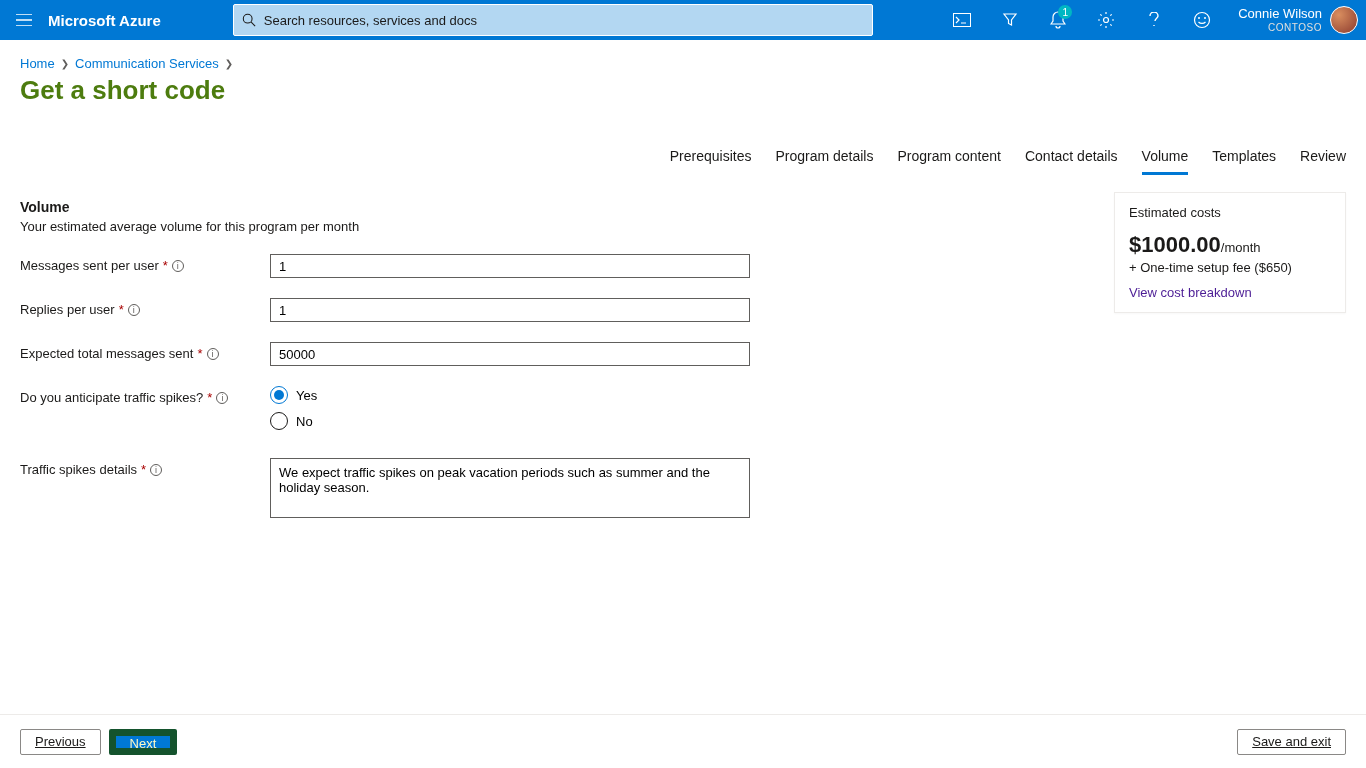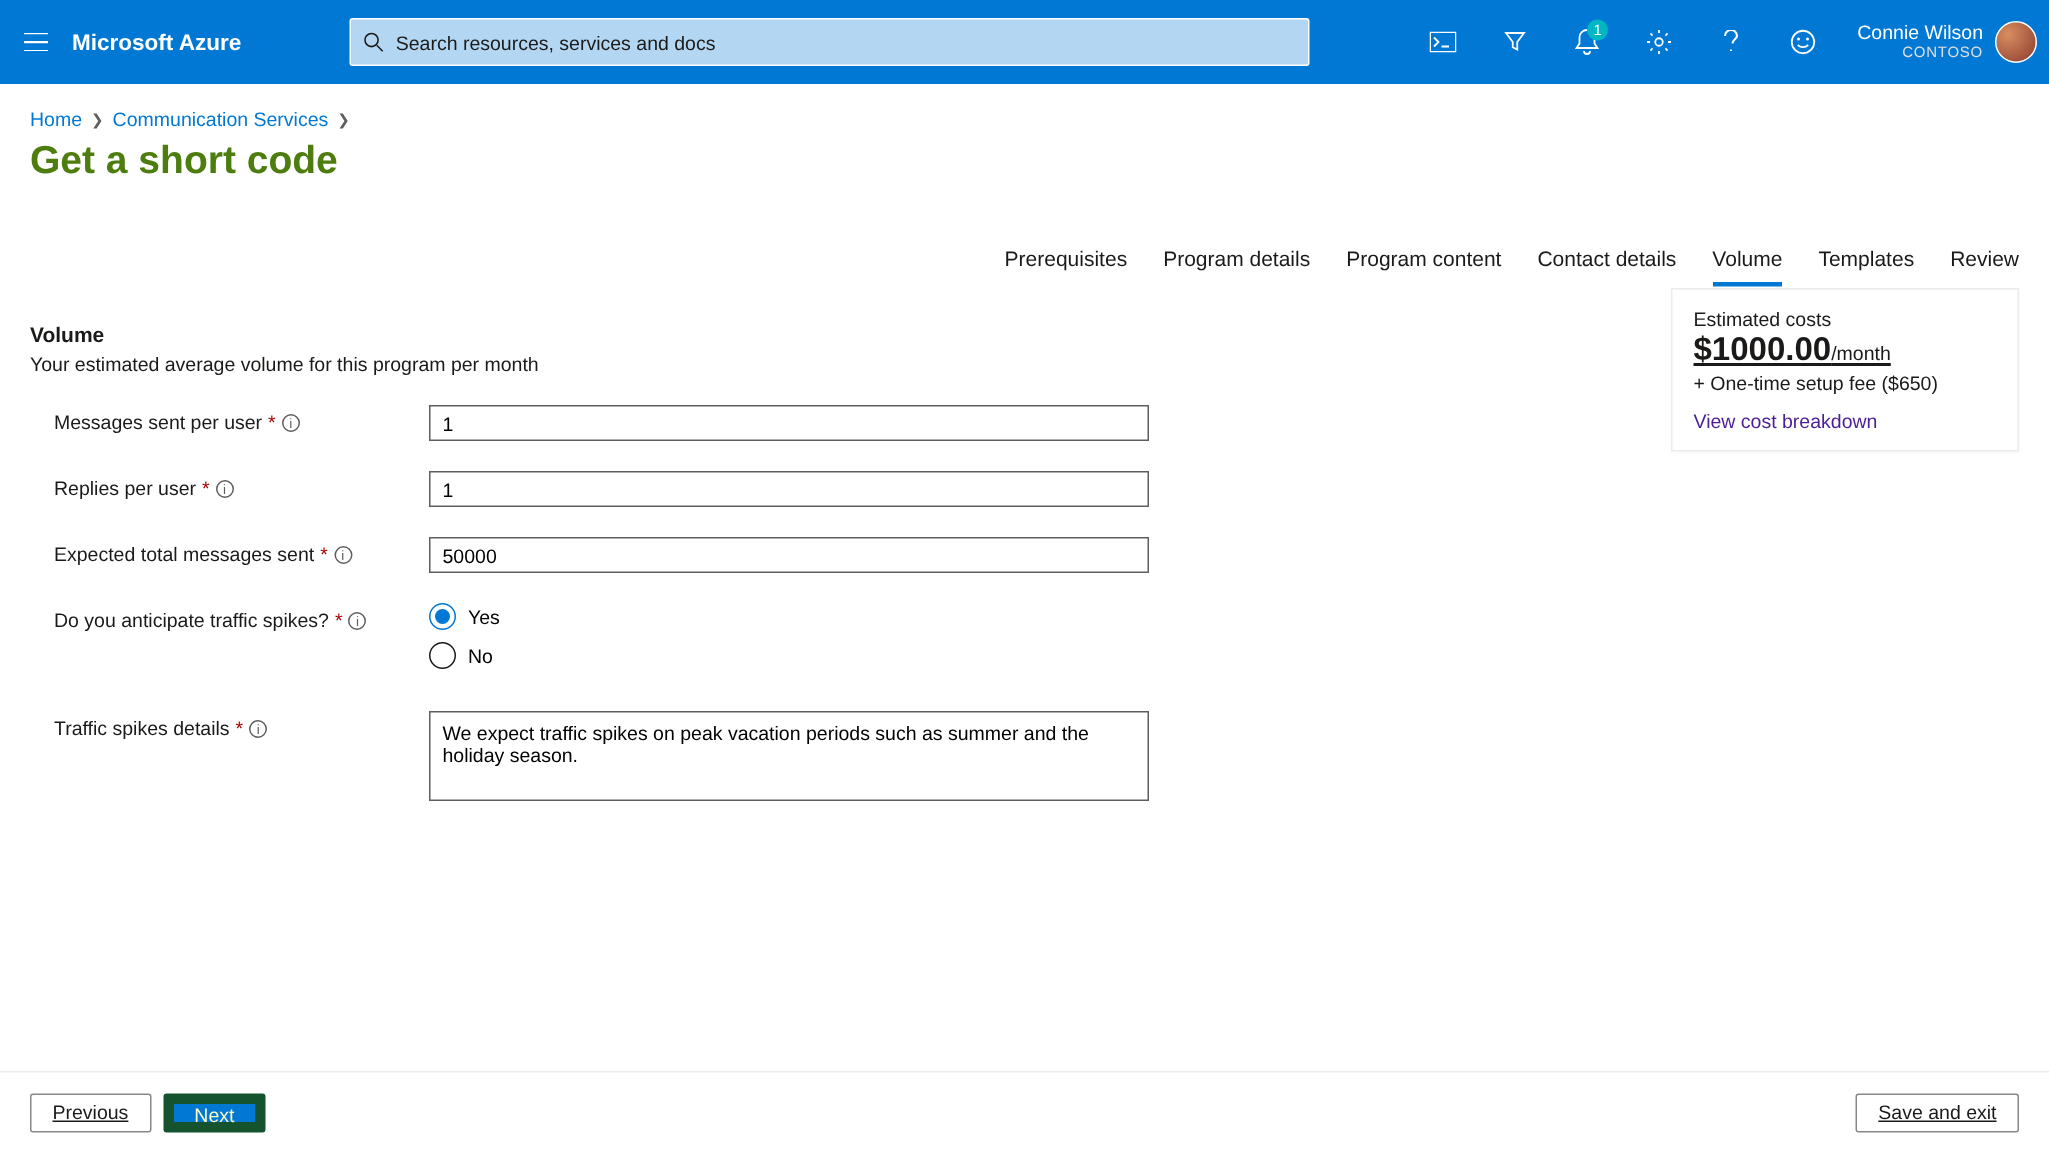--- a/index.html
+++ b/index.html
@@ -1,19 +1,19 @@
 <!DOCTYPE html>
 <html><head>
 <meta charset="utf-8">
 <style>
 * { box-sizing: border-box; margin: 0; padding: 0; font-family: "Segoe UI", -apple-system, sans-serif; }
 body { width: 1366px; height: 768px; background: #fff; overflow: hidden; position: relative; }
 
 
-.topbar { height: 56px; background: #0078d4; display: flex; align-items: center; color: #fff; }
+.topbar { height: 40px; background: #0078d4; display: flex; align-items: center; color: #fff; }
 .hamburger { width: 48px; height: 40px; display: flex; align-items: center; justify-content: center; cursor: pointer; }
 .brand { font-size: 15px; font-weight: 600; padding-right: 24px; white-space: nowrap; }
 .searchwrap { flex: 0 0 640px; height: 32px; background: #b3d7f2; border: 1px solid #fff; border-radius: 2px; display: flex; align-items: center; padding: 0 8px; margin-left: 48px; }
 .searchwrap input { flex: 1; background: transparent; border: none; outline: none; font-size: 13px; color: #1b1a19; }
 .searchwrap input::placeholder { color: #1b1a19; }
 .search-icon { width: 14px; height: 14px; margin-right: 8px; color: #1b1a19; }
 .topbar-spacer { flex: 1; }
 .topbar-icons { display: flex; align-items: center; height: 40px; }
 .topbar-icon { width: 48px; height: 40px; display: flex; align-items: center; justify-content: center; color: #fff; cursor: pointer; position: relative; }
 .badge { position: absolute; top: 5px; right: 10px; background: #00b7c3; color: #fff; font-size: 10px; border-radius: 8px; min-width: 14px; height: 14px; display: flex; align-items: center; justify-content: center; padding: 0 3px; }
@@ -33,35 +33,35 @@
 
 .tabs { display: flex; gap: 24px; margin-top: 36px; border-bottom: none; padding-left: 10px; justify-content: flex-end; }
 .tab { font-size: 14px; color: #1b1a19; padding: 6px 0 8px 0; cursor: pointer; }
 .tab.active { color: #1b1a19; font-weight: 400; border-bottom: 3px solid #0078d4; }
 
 
 .form-area { margin-top: 24px; padding-left: 0; position: relative; }
 .section-head { font-size: 14px; font-weight: 600; color: #1b1a19; }
 .section-sub { font-size: 13px; color: #1b1a19; margin-top: 4px; }
 .field-row { display: flex; align-items: flex-start; margin-top: 20px; }
-.field-label { width: 250px; font-size: 13px; color: #1b1a19; display: flex; align-items: center; gap: 4px; padding-top: 4px; margin-left: 16px; }
+.field-label { width: 250px; font-size: 13px; color: #1b1a19; display: flex; align-items: center; gap: 4px; padding-top: 4px; }
 .req { color: #a80000; }
 .field-ctrl { width: 480px; }
 .text-input { width: 100%; height: 24px; border: 1px solid #605e5c; font-size: 13px; padding: 2px 8px; }
 .textarea { width: 100%; height: 60px; border: 1px solid #605e5c; font-size: 13px; padding: 6px 8px; resize: none; font-family: inherit; }
 .radio-row { display: flex; align-items: center; gap: 8px; margin-bottom: 8px; font-size: 13px; }
 .radio-outer { width: 18px; height: 18px; border: 1px solid #1b1a19; border-radius: 50%; display: flex; align-items: center; justify-content: center; cursor: pointer; }
 .radio-outer.checked { border-color: #0078d4; }
 .radio-inner { width: 10px; height: 10px; border-radius: 50%; background: #0078d4; }
 .info-icon { width: 12px; height: 12px; border: 1px solid #605e5c; border-radius: 50%; display: inline-flex; align-items: center; justify-content: center; font-size: 9px; color: #605e5c; cursor: default; }
 
 
 .cost-card { position: absolute; top: 192px; right: 20px; width: 232px; border: 1px solid #edebe9; padding: 12px 14px; background: #fff; box-shadow: 0 1px 2px rgba(0,0,0,0.03); }
 .cost-card .hdr { font-size: 13px; color: #1b1a19; }
-.cost-card .amt { font-size: 22px; font-weight: 600; color: #1b1a19; margin-top: 0; text-decoration: underline; }
+.cost-card .amt { font-size: 22px; font-weight: 600; color: #1b1a19; margin-top: 12px; }
 .cost-card .amt .per { font-size: 13px; font-weight: 400; }
 .cost-card .setup { font-size: 13px; color: #1b1a19; margin-top: 2px; }
 .cost-card .link { font-size: 13px; color: #4c1d95; margin-top: 10px; cursor: pointer; }
 
 
 .footer { position: absolute; left: 0; right: 0; bottom: 0; height: 54px; border-top: 1px solid #edebe9; display: flex; align-items: center; padding: 0 20px; background: #fff; }
 .btn { height: 26px; font-size: 13px; padding: 0 14px; cursor: pointer; border-radius: 2px; }
 .btn-default { background: #fff; border: 1px solid #8a8886; color: #1b1a19; text-decoration: underline; }
 .btn-primary { background: #0078d4; border: 7px solid #14532d; color: #fef9c3; margin-left: 8px; }
 .footer-spacer { flex: 1; }

